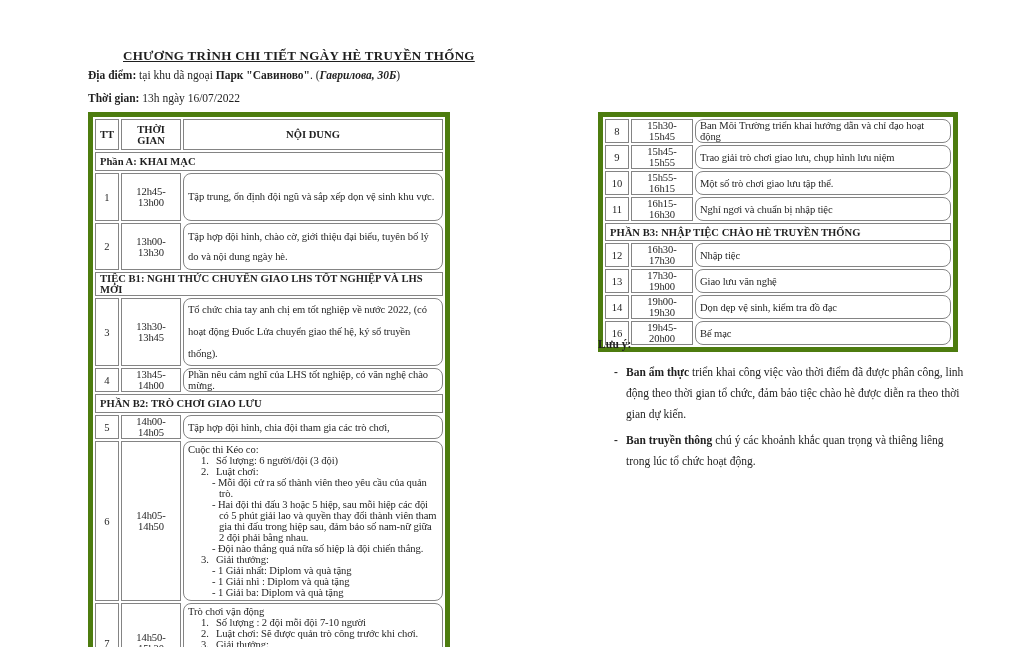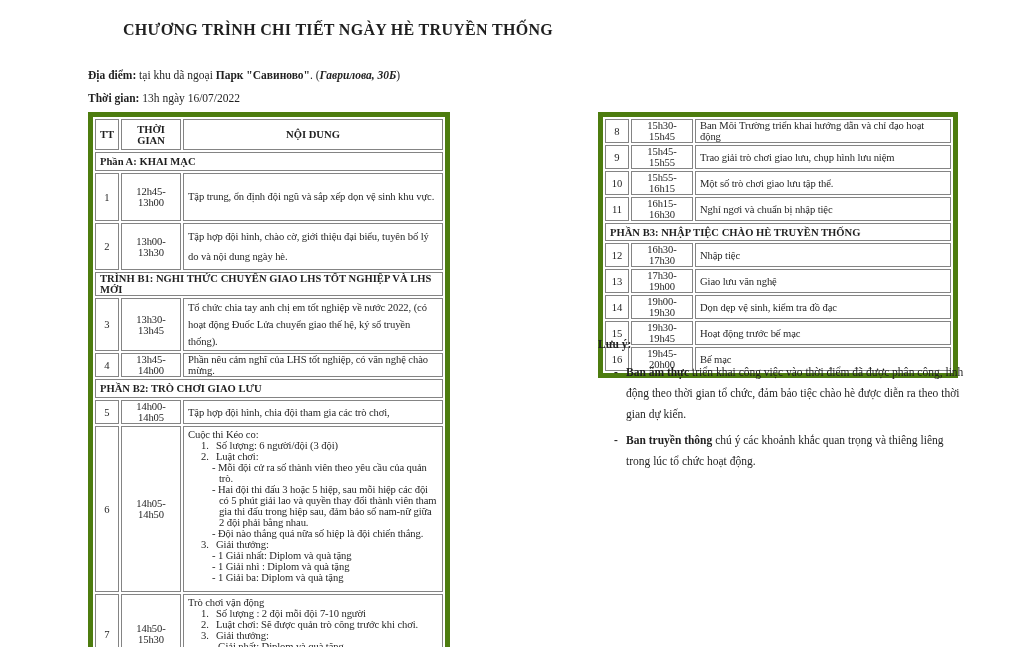--- a/index.html
+++ b/index.html
@@ -11,24 +11,25 @@
     position: relative;
     width: 1024px;
     height: 647px;
     font-family: "Liberation Serif", "DejaVu Serif", serif;
     color: #1f1f1f;
     overflow: hidden;
   }
   .doc-title {
     position: absolute;
     left: 123px;
-    top: 21px;
-    font-size: 16px;
+    top: 48px;
+    font-size: 13px;
     font-weight: bold;
     letter-spacing: 0.3px;
+    text-decoration: underline;
   }
   .meta-line {
     position: absolute;
     left: 88px;
     font-size: 11.5px;
   }
   .meta-location { top: 69px; }
   .meta-time { top: 92px; }
   .meta-line b { font-weight: bold; }
   .park-name { font-weight: bold; }
@@ -59,24 +60,24 @@
     font-size: 11px;
   }
   td.section {
     font-weight: bold;
     font-size: 11px;
     height: 15px;
     padding-left: 3px;
   }
   td.tt { text-align: center; }
   td.time { text-align: center; letter-spacing: -0.1px; margin-top: 22px; }
-  td.content { text-align: left; letter-spacing: -0.1px; }
+  td.content { text-align: left; letter-spacing: -0.1px; border-radius: 8px; }
   td.content.wide { line-height: 20px; }
-  td.content.mid  { line-height: 17px; }
-  td.content.tight { line-height: 11px; vertical-align: top; padding-top: 2px; padding-bottom: 8px; }
+  td.content.mid  { line-height: 22px; }
+  td.content.tight { line-height: 11px; vertical-align: top; padding-top: 2px; padding-bottom: 2px; }
   .line { }
   .l1 { padding-left: 13px; }
   .l2 { padding-left: 31px; text-indent: -7px; }
   .num { display: inline-block; width: 15px; text-indent: 0; }
 
   .notes-label {
     position: absolute;
     left: 598px;
     top: 338px;
     font-size: 11.5px;
@@ -137,21 +138,21 @@
         </td>
       </tr>
       <tr>
         <td class="tt" style="height: 45px;">2</td>
         <td class="time">13h00-13h30</td>
         <td class="content wide">
           <div class="line">Tập hợp đội hình, chào cờ, giới thiệu đại biểu, tuyên bố lý do và nội dung ngày hè.</div>
         </td>
       </tr>
       <tr>
-        <td colspan="3" class="section" style="height: 17px;">TRÌNH B1: NGHI THỨC CHUYỂN GIAO LHS TỐT NGHIỆP VÀ LHS MỚI</td>
+        <td colspan="3" class="section" style="height: 17px;">TIỆC B1: NGHI THỨC CHUYỂN GIAO LHS TỐT NGHIỆP VÀ LHS MỚI</td>
       </tr>
       <tr>
         <td class="tt" style="height: 33px;">3</td>
         <td class="time">13h30-13h45</td>
         <td class="content mid">
           <div class="line">Tổ chức chia tay anh chị em tốt nghiệp về nước 2022, (có hoạt động Đuốc Lửa chuyển giao thế hệ, ký sổ truyền thống).</div>
         </td>
       </tr>
       <tr>
         <td class="tt" style="height: 17px;">4</td>
@@ -254,27 +255,20 @@
         </td>
       </tr>
       <tr>
         <td class="tt" style="height: 16px;">14</td>
         <td class="time">19h00-19h30</td>
         <td class="content">
           <div class="line">Dọn dẹp vệ sinh, kiểm tra đồ đạc</div>
         </td>
       </tr>
       <tr>
-        <td class="tt" style="height: 16px;">15</td>
-        <td class="time">19h30-19h45</td>
-        <td class="content">
-          <div class="line">Hoạt động trước bế mạc</div>
-        </td>
-      </tr>
-      <tr>
         <td class="tt" style="height: 16px;">16</td>
         <td class="time">19h45-20h00</td>
         <td class="content">
           <div class="line">Bế mạc</div>
         </td>
       </tr>
     </tbody>
 </table>
 
 <div class="notes-label">Lưu ý:</div>

